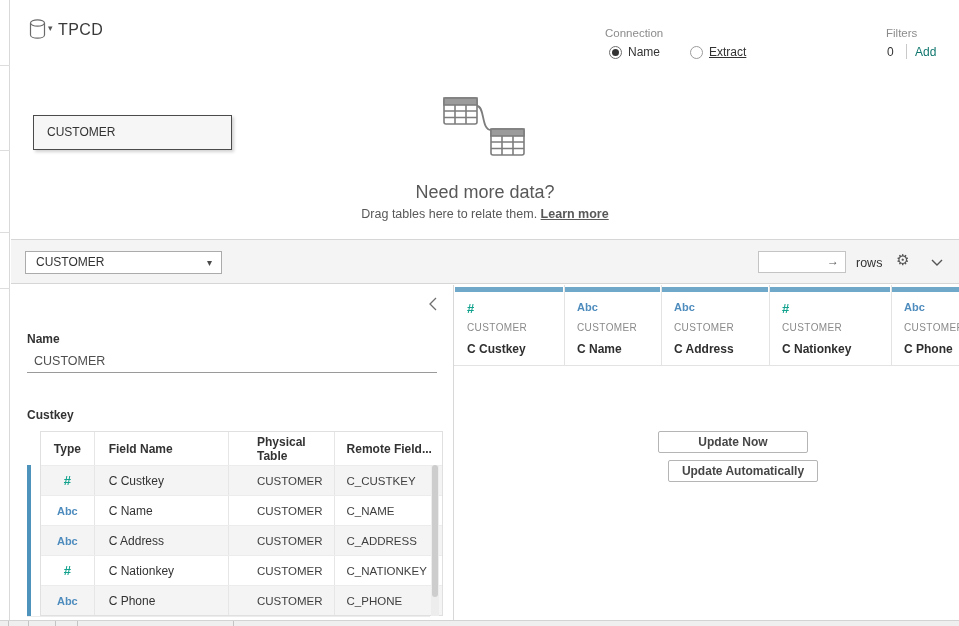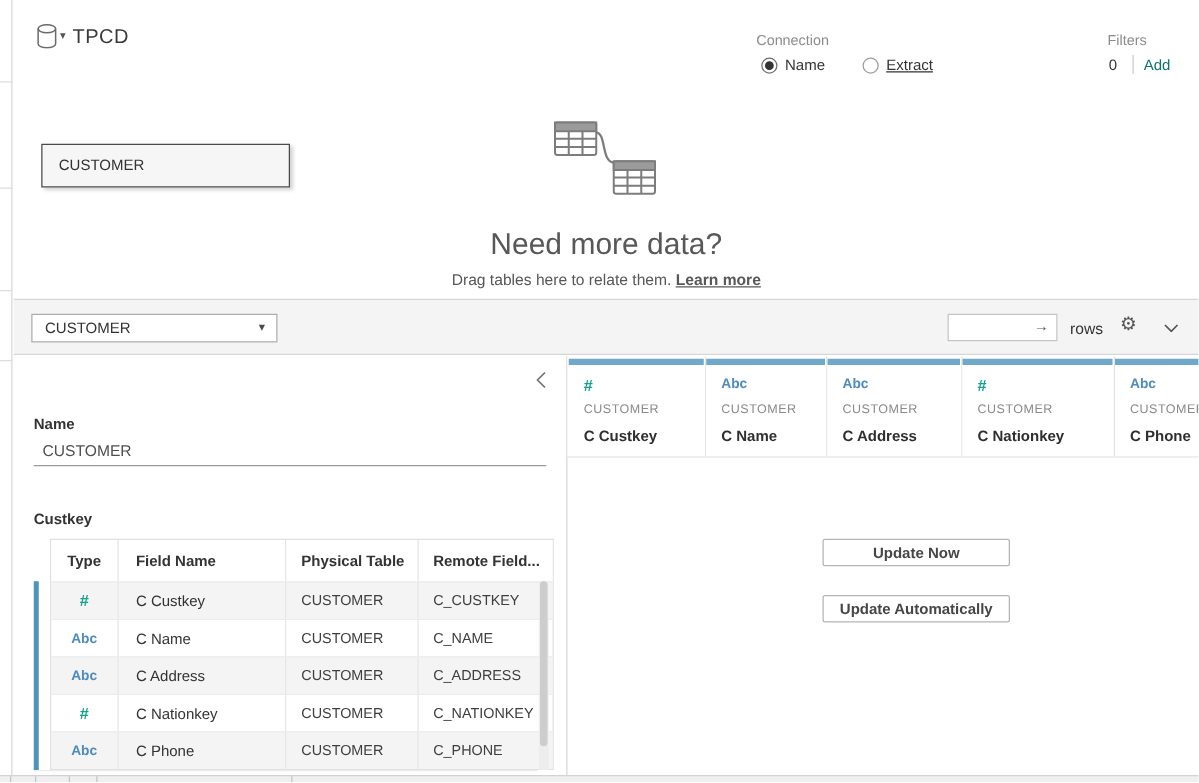--- a/index.html
+++ b/index.html
@@ -35,22 +35,22 @@
   #filters-divider { left:906px; top:44px; width:1px; height:15px; background:#c9c9c9; }
   #filters-add { left:915px; top:45px; font-size:12px; color:#0f766e; cursor:pointer; }
 
   #table-node {
     left:33px; top:115px; width:199px; height:35px; background:#f6f6f6;
     border:1px solid #4b4b4b; box-shadow:2px 2px 3px rgba(0,0,0,.18);
     font-size:12px; color:#333; line-height:33px; padding-left:13px;
   }
 
   #empty-graphic { left:436px; top:95px; }
-  #empty-title { left:11px; top:182px; width:948px; text-align:center; font-size:24px; color:#585858; font-weight:500; }
-  #empty-hint { left:11px; top:217px; width:948px; text-align:center; font-size:12.5px; color:#585858; }
+  #empty-title { left:11px; top:182px; width:948px; text-align:center; font-size:18px; color:#585858; font-weight:500; }
+  #empty-hint { left:11px; top:207px; width:948px; text-align:center; font-size:12.5px; color:#585858; }
   #learn-more { text-decoration:underline; font-weight:bold; cursor:pointer; }
 
   
   #band { left:11px; top:240px; width:948px; height:44px; background:#f4f4f4; border-bottom:1px solid #d6d6d6; }
   #table-dropdown {
     left:25px; top:251px; width:197px; height:23px; background:#fff; border:1px solid #ababab;
     font-size:12px; color:#333; line-height:21px; padding-left:10px; cursor:pointer;
   }
   #table-dropdown .caret { position:absolute; right:9px; top:0; color:#4a4a4a; font-size:10px; }
   #rows-input { left:758px; top:251px; width:88px; height:22px; background:#fff; border:1px solid #c4c4c4; }
@@ -68,21 +68,21 @@
   #name-label { left:27px; top:332px; font-size:12px; font-weight:bold; color:#333; }
   #name-value { left:27px; top:351px; width:410px; height:22px; border-bottom:1px solid #9a9a9a; font-size:12.5px; color:#4f4f4f; padding-left:7px; line-height:20px; }
   #fields-label { left:27px; top:408px; font-size:12px; font-weight:bold; color:#333; }
 
   #fields-table { left:40px; top:431px; width:403px; border:1px solid #e0e0e0; background:#fff; }
   .ft-row { display:flex; height:30px; align-items:center; border-top:1px solid #ececec; }
   .ft-header { display:flex; height:33px; align-items:center; font-weight:bold; font-size:12px; color:#333; background:#fff; }
   .ft-row.odd { background:#f4f4f4; }
   .col-type  { width:53px; text-align:center; }
   .col-fname { width:135px; padding-left:14px; border-left:1px solid #e6e6e6; align-self:stretch; display:flex; align-items:center; }
-  .col-ptable{ width:106px; padding-left:12px; border-left:1px solid #e6e6e6; align-self:stretch; display:flex; align-items:center; }
+  .col-ptable{ width:106px; padding-left:28px; border-left:1px solid #e6e6e6; align-self:stretch; display:flex; align-items:center; }
   .col-remote{ width:109px; padding-left:12px; border-left:1px solid #e6e6e6; align-self:stretch; display:flex; align-items:center; }
   .ft-row .col-fname { font-size:12px; color:#333; }
   .ft-row .col-ptable, .ft-row .col-remote { font-size:11.5px; color:#3f3f3f; }
   .glyph-num { color:#12a28d; font-weight:bold; font-size:13px; }
   .glyph-str { color:#4e8cbe; font-weight:600; font-size:11px; }
   #tbody-strip { left:27px; top:465px; width:4px; height:151px; background:#4d93bb; z-index:3; }
   #ft-partial-row { left:27px; top:616px; width:403px; height:4px; background:#fff; border-top:1px solid #ececec; }
   #ft-scrollbar { left:431px; top:465px; width:8px; height:151px; background:#ededed; }
   #ft-scroll-thumb { position:absolute; left:1px; top:0; width:6px; height:132px; background:#cdcdcd; border-radius:3px; }
 
@@ -92,21 +92,21 @@
   .gcol .bar { position:absolute; top:2px; left:0; right:1px; height:5px; background:#6fa8c8; }
   .gcol .gicon { position:absolute; left:12px; top:16px; }
   .gcol .gtable { position:absolute; left:12px; top:37px; font-size:10px; color:#8a8a8a; letter-spacing:.4px; }
   .gcol .gfield { position:absolute; left:12px; top:57px; font-size:12px; font-weight:bold; color:#2f2f2f; }
 
   .update-btn {
     left:658px; width:150px; height:22px; background:#fff; border:1px solid #b5b5b5; border-radius:2px;
     font-size:12px; font-weight:bold; color:#464646; text-align:center; line-height:20px; cursor:pointer;
   }
   #update-now { top:431px;text-align:center; }
-  #update-auto { top:476px; }
+  #update-auto { top:460px;margin-left:10px; }
 
   
   #bottom-strip { left:0; top:620px; width:959px; height:6px; background:#efefef; border-top:1px solid #d3d3d3; }
   .strip-tick { position:absolute; top:0; width:1px; height:5px; background:#c4c4c4; }
 
   svg { display:block; }
 </style>
 </head>
 <body>
 

